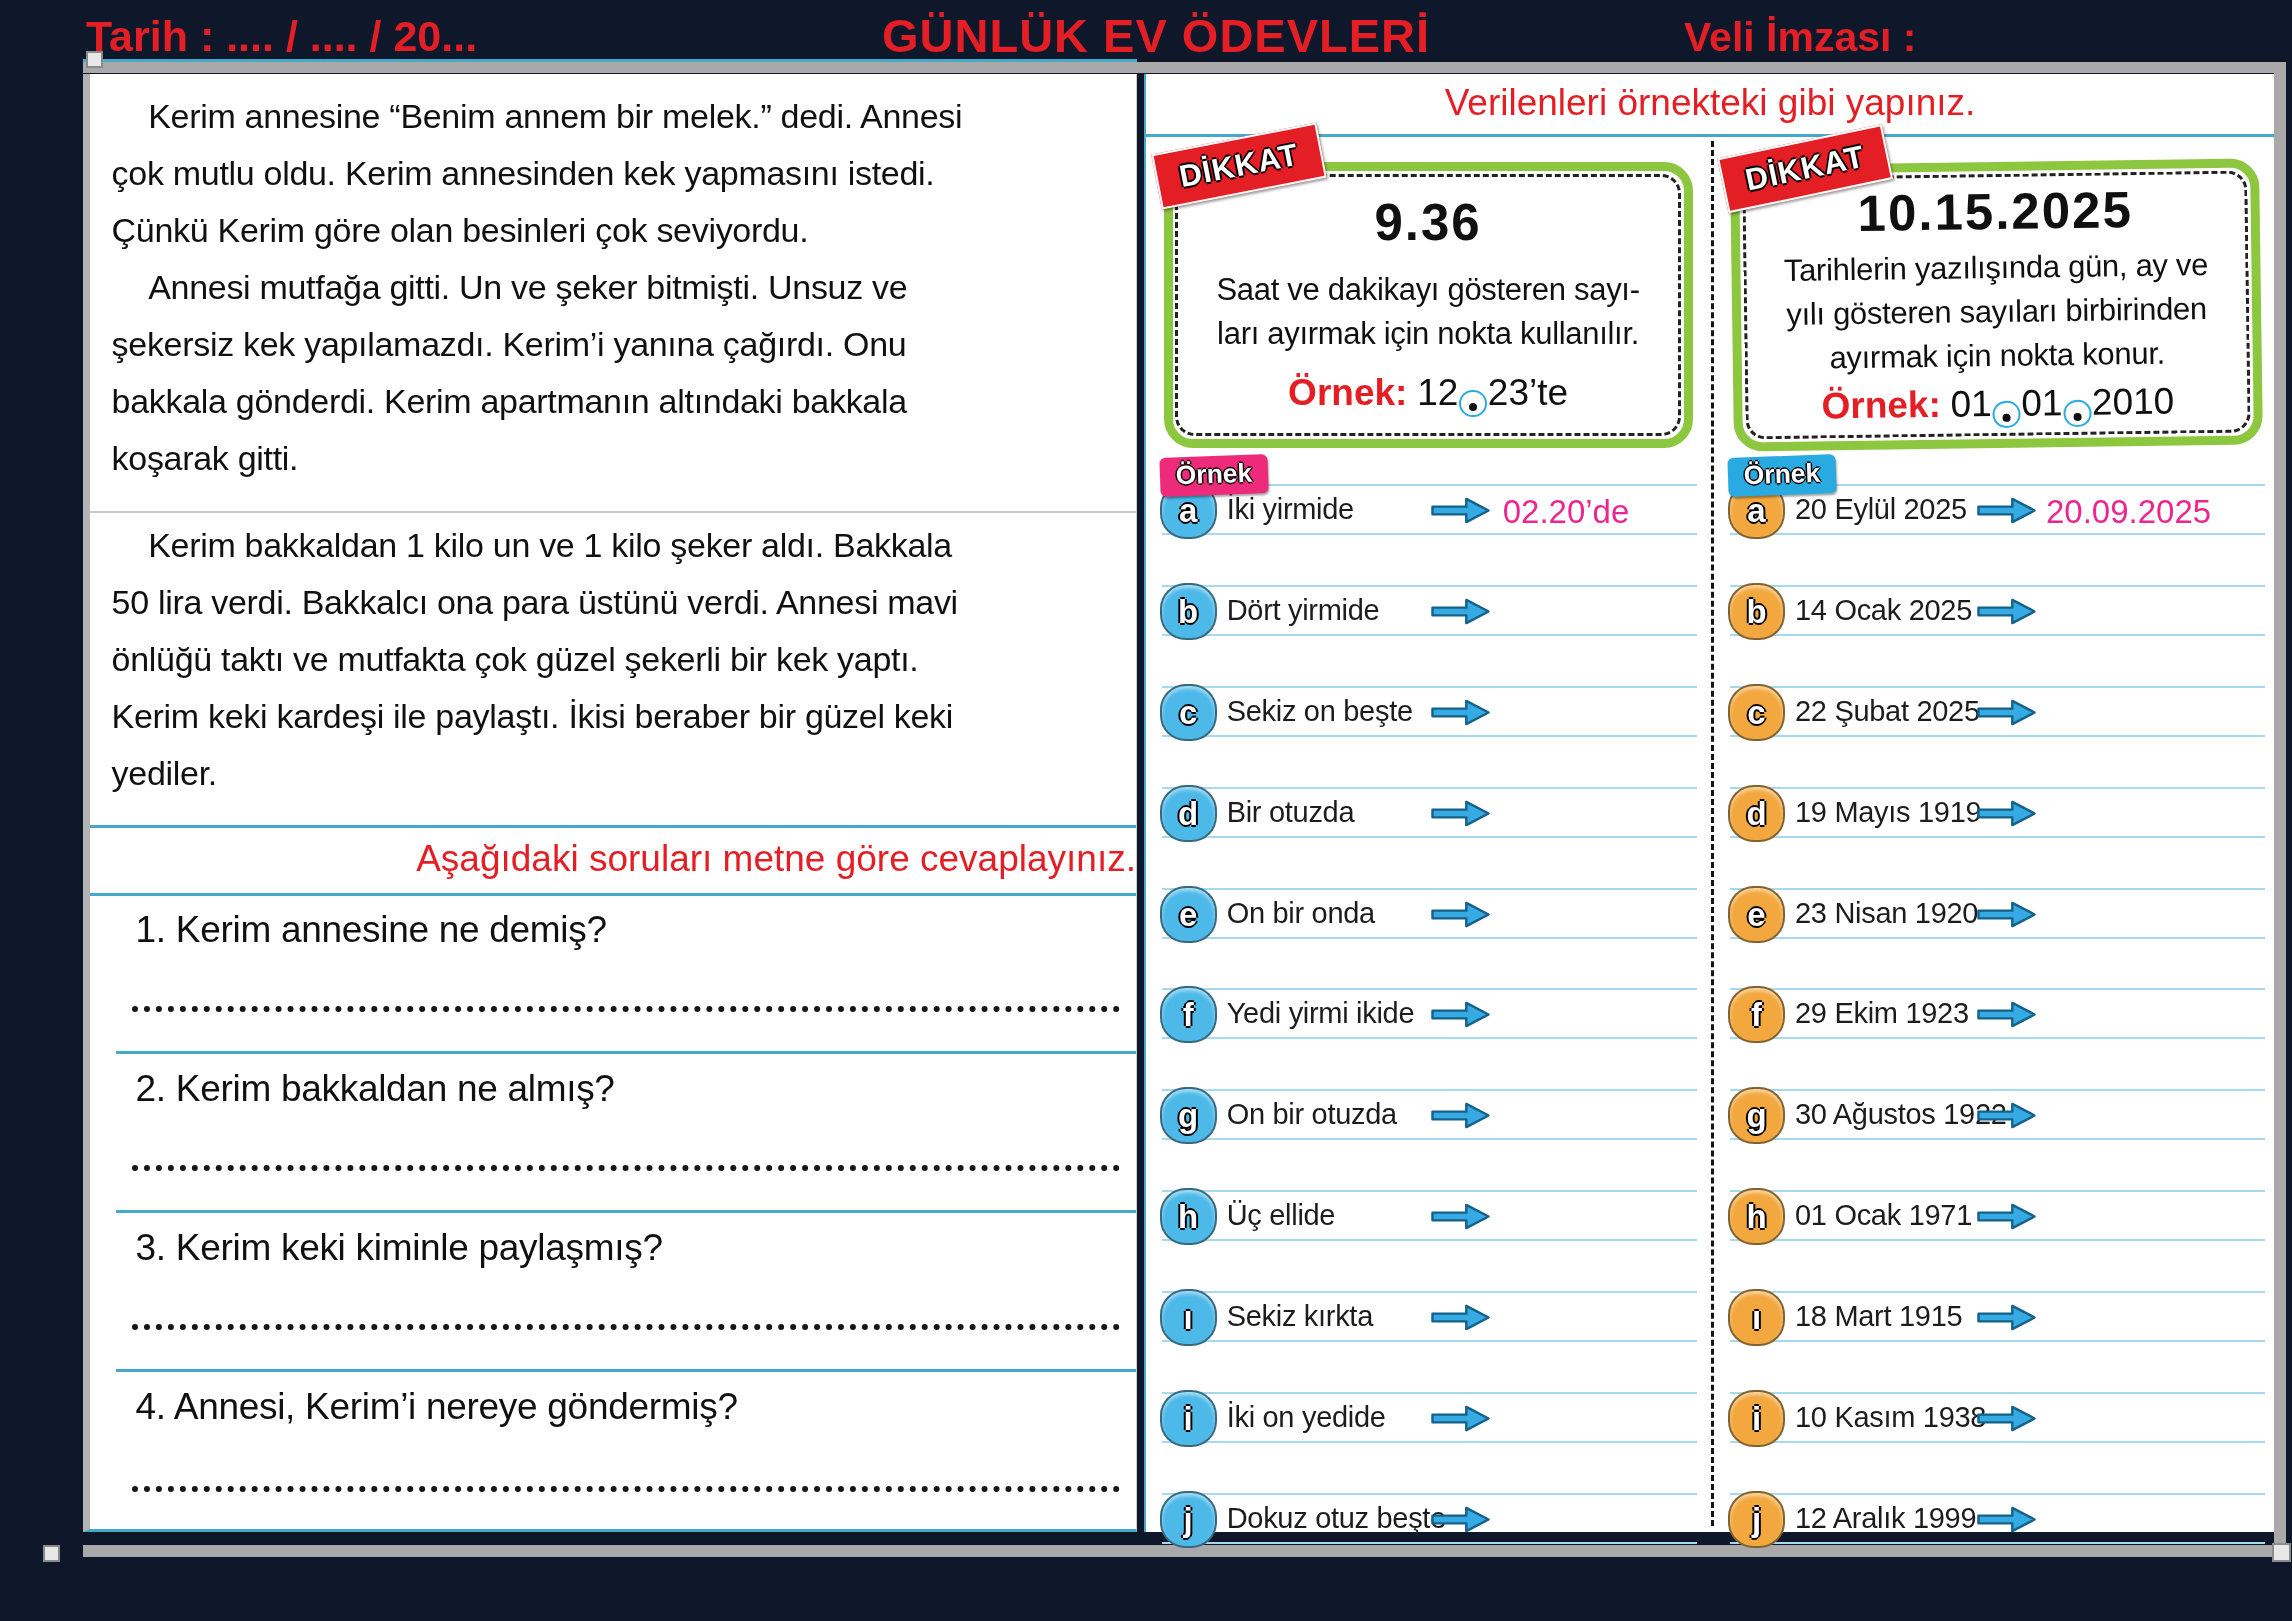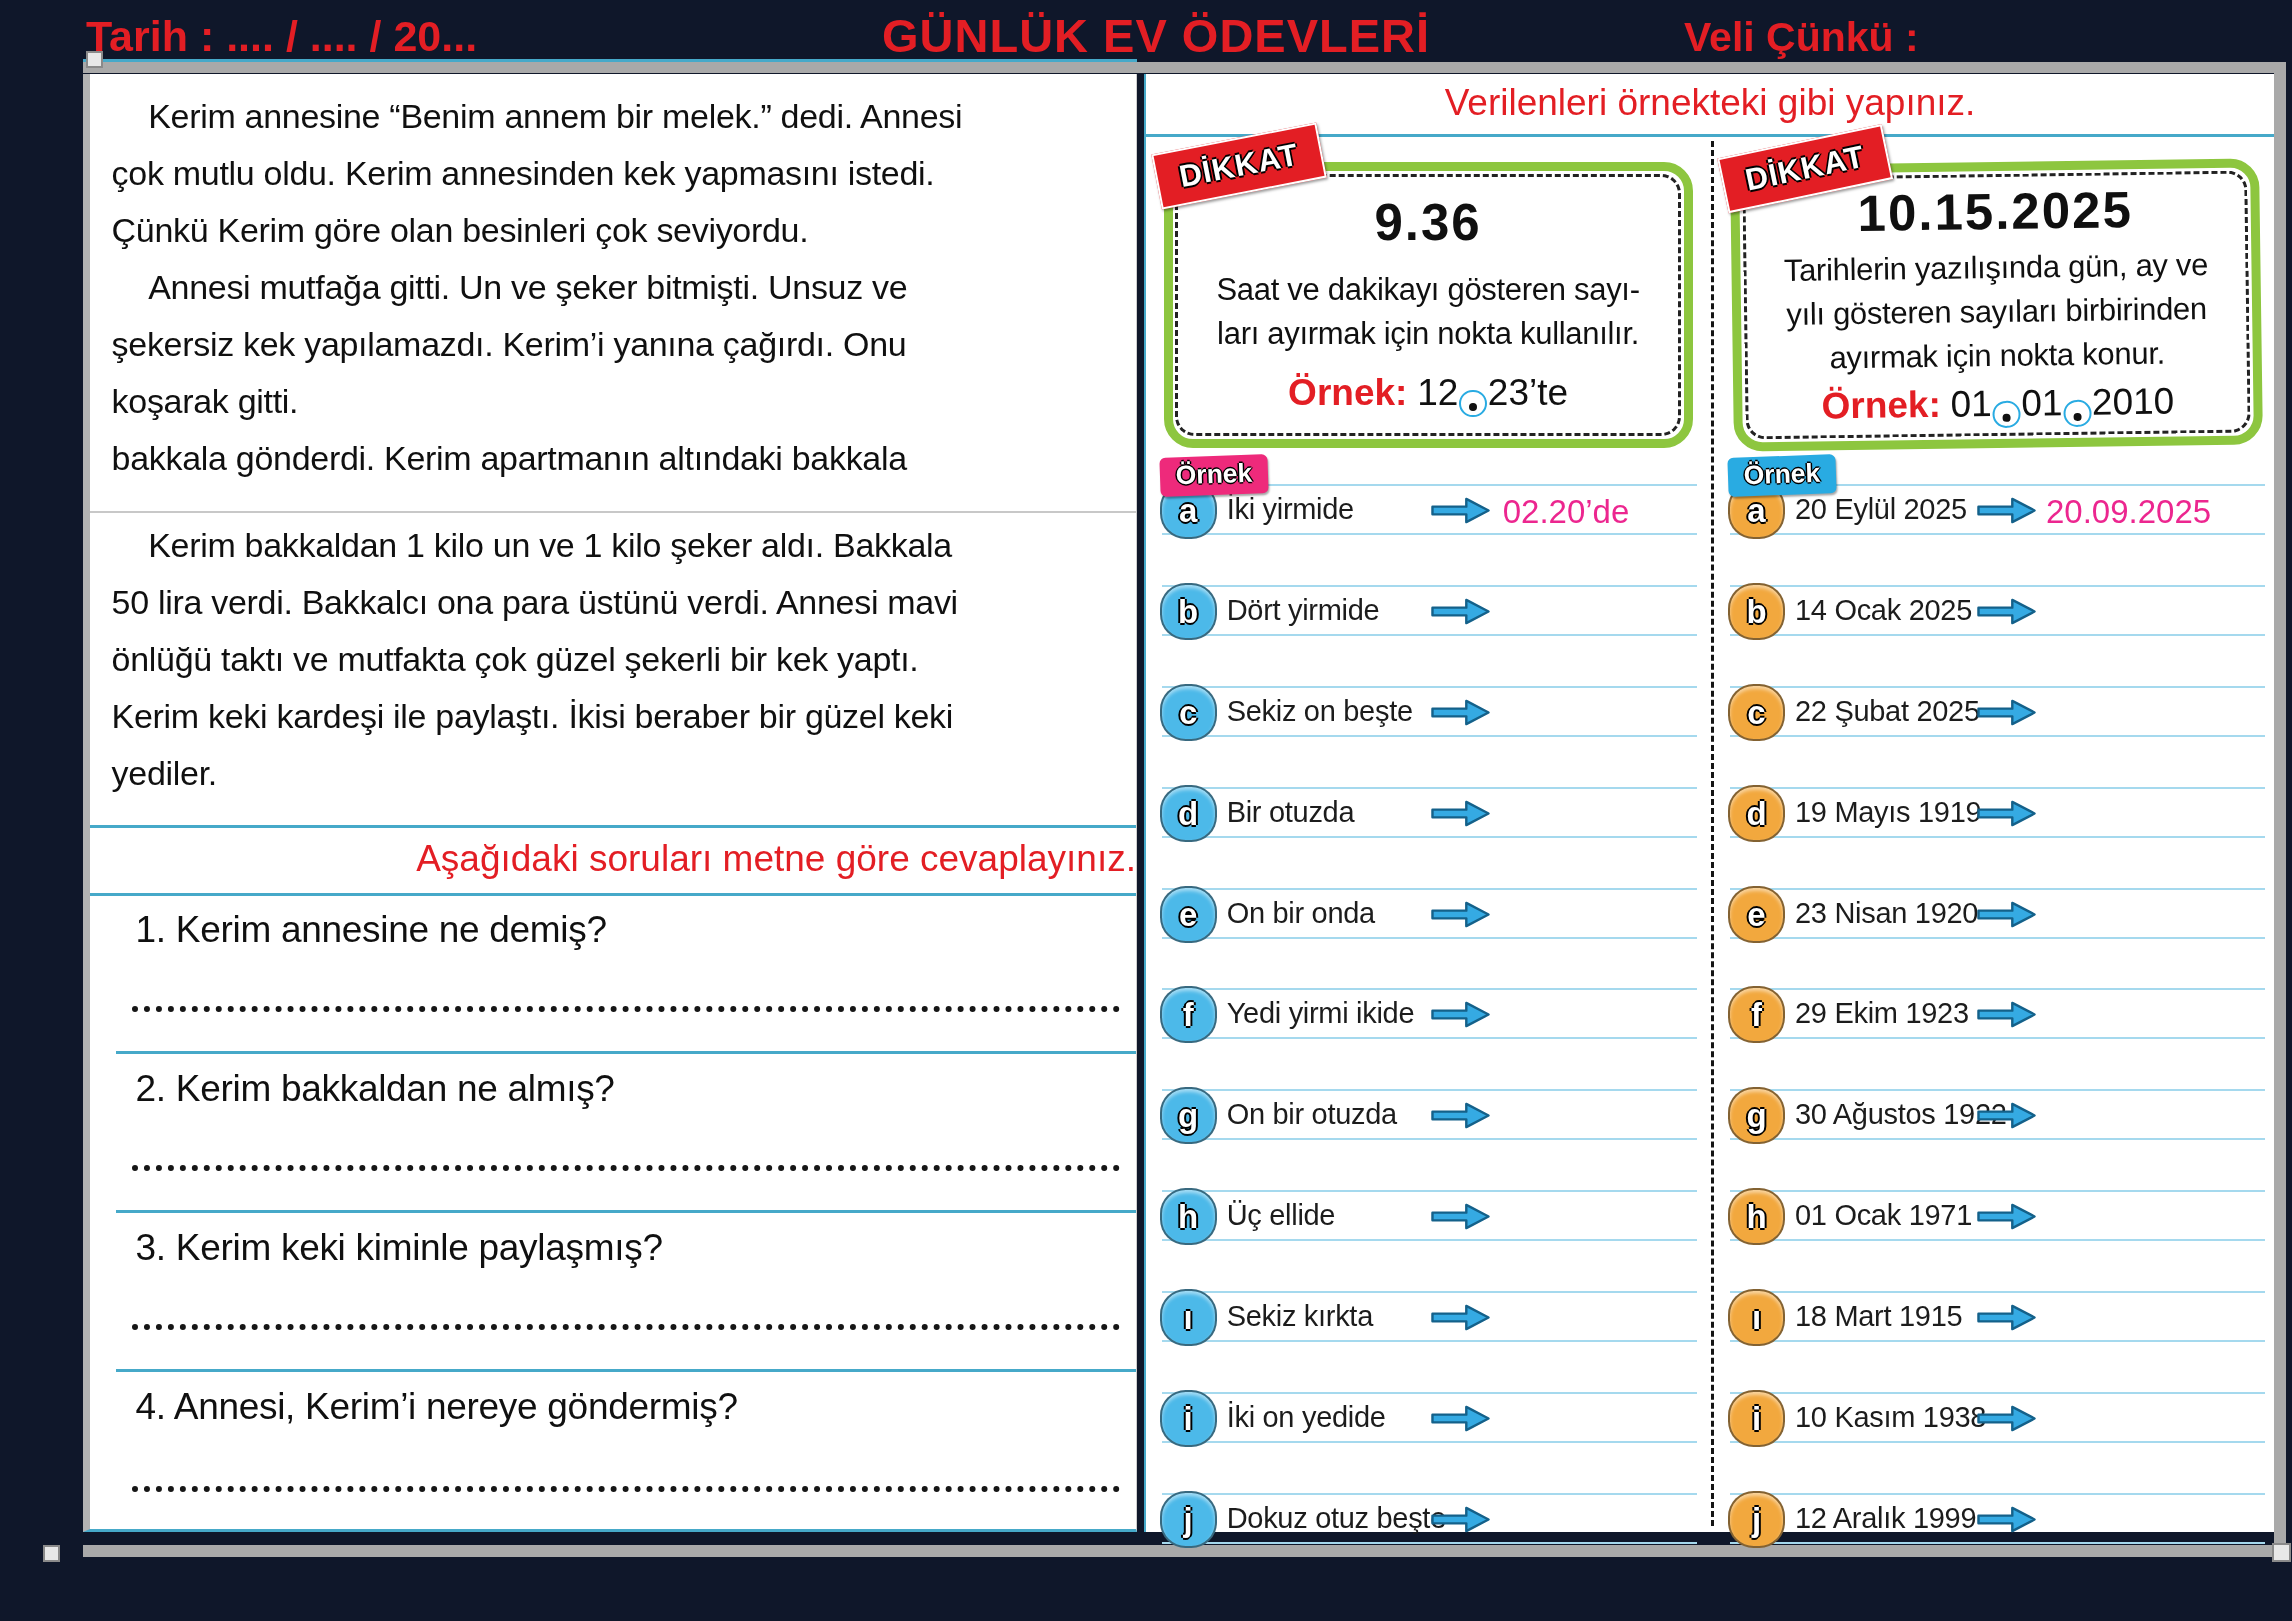--- a/index.html
+++ b/index.html
@@ -101,43 +101,43 @@
     color:var(--pink,#ec268f);}
   .left-rows .item-answer{left:341px;} .right-rows .item-answer{left:316px;}
 </style>
 </head>
 <body>
 
 <div class="page">
 
   <div class="hdr hdr-date">Tarih : .... / .... / 20...</div>
   <div class="hdr hdr-title">GÜNLÜK EV ÖDEVLERİ</div>
-  <div class="hdr hdr-sign">Veli Çünkü :</div>
+  <div class="hdr hdr-sign">Veli İmzası :</div>
 
   <div class="teal-accent"></div>
   <div class="bar-top"></div>
   <div class="bar-bottom"></div>
   <div class="bar-right"></div>
   <div class="handle tl"></div>
   <div class="handle bl"></div>
   <div class="handle br"></div>
   <div class="fold-tl"></div>
   <div class="resize-br"></div>
 
   <div class="left-panel">
 
     <div class="passage p1">
 
     <div class="passage-line">&nbsp;&nbsp;&nbsp;&nbsp;Kerim annesine “Benim annem bir melek.” dedi. Annesi</div>
         <div class="passage-line">çok mutlu oldu. Kerim annesinden kek yapmasını istedi.</div>
         <div class="passage-line">Çünkü Kerim göre olan besinleri çok seviyordu.</div>
         <div class="passage-line">&nbsp;&nbsp;&nbsp;&nbsp;Annesi mutfağa gitti. Un ve şeker bitmişti. Unsuz ve</div>
         <div class="passage-line">şekersiz kek yapılamazdı. Kerim’i yanına çağırdı. Onu</div>
+        <div class="passage-line">bakkala gönderdi. Kerim apartmanın altındaki bakkala</div>
         <div class="passage-line">koşarak gitti.</div>
-        <div class="passage-line">bakkala gönderdi. Kerim apartmanın altındaki bakkala</div>
       </div>
 
     <div class="para-divider"></div>
 
     <div class="passage p2">
 
     <div class="passage-line">&nbsp;&nbsp;&nbsp;&nbsp;Kerim bakkaldan 1 kilo un ve 1 kilo şeker aldı. Bakkala</div>
         <div class="passage-line">50 lira verdi. Bakkalcı ona para üstünü verdi. Annesi mavi</div>
         <div class="passage-line">önlüğü taktı ve mutfakta çok güzel şekerli bir kek yaptı.</div>
         <div class="passage-line">Kerim keki kardeşi ile paylaştı. İkisi beraber bir güzel keki</div>

